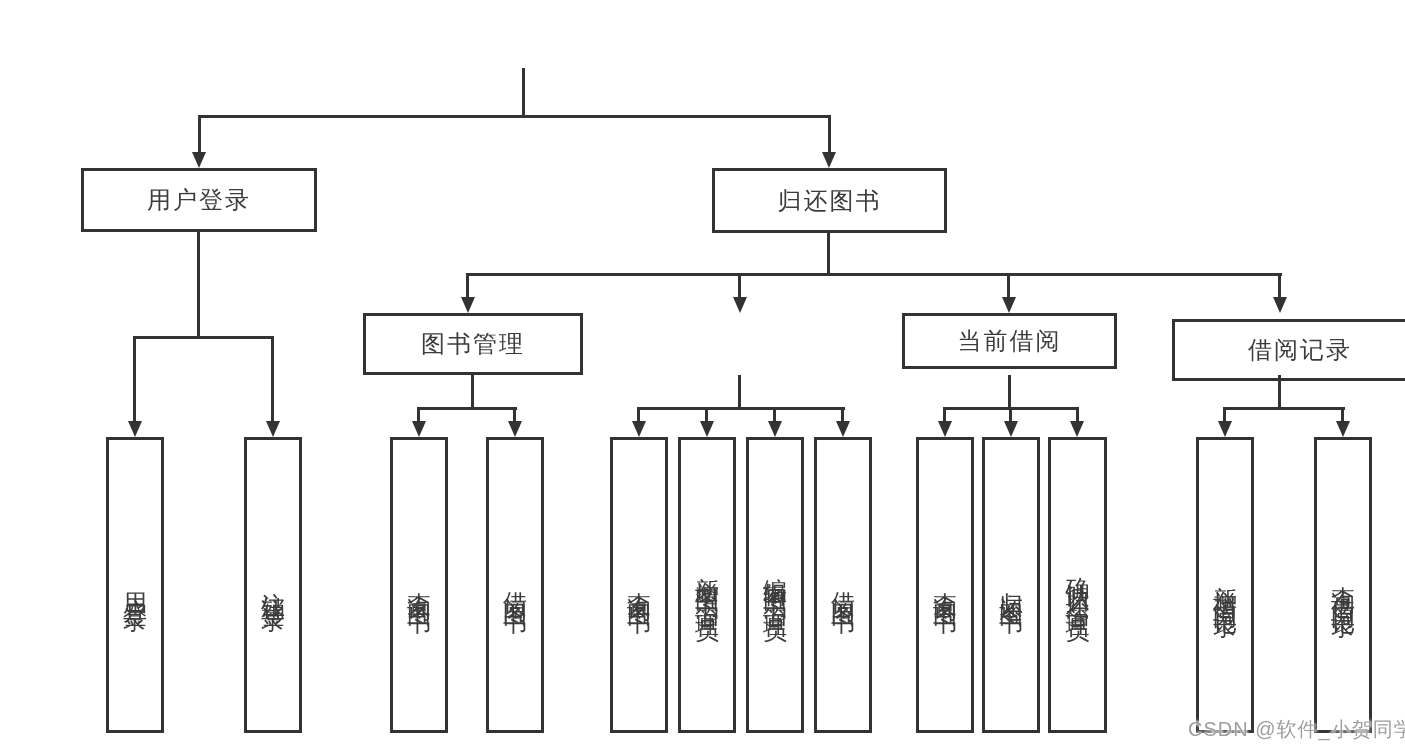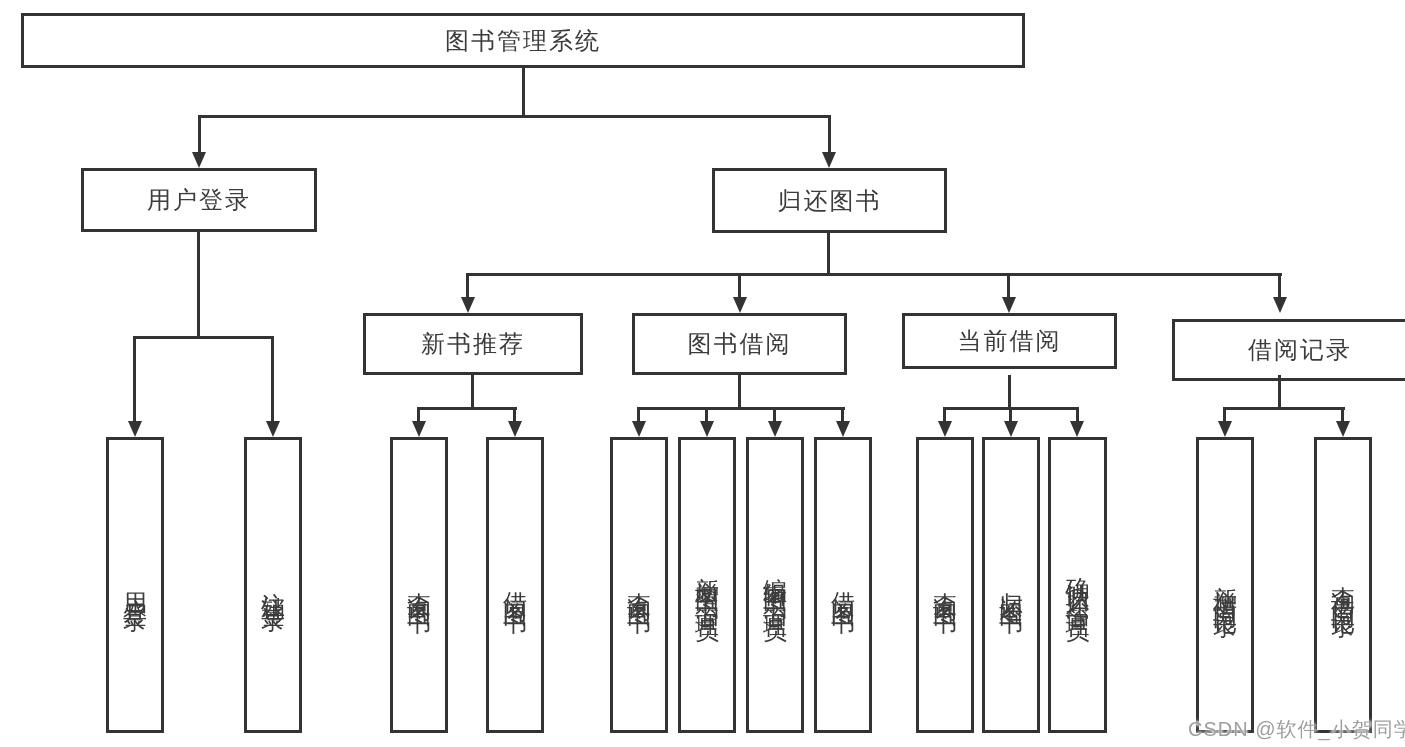--- a/index.html
+++ b/index.html
@@ -26,23 +26,20 @@
     position:absolute;left:1188px;top:716px;z-index:5;
     font-size:20px;color:#9e9e9e;letter-spacing:1px;white-space:nowrap;
     text-shadow:0 0 3px #ffffff,0 0 3px #ffffff,0 0 5px #ffffff;
   }
 </style>
 </head>
 <body>
 
 <div class="stage">
 
-  <div class="box" style="left:21px;top:13px;width:1004px;height:55px">
-    <span class="hlbl">图书管理系统</span>
-  </div>
 
   <div class="line" style="left:522px;top:68px;width:3px;height:50px"></div>
   <div class="line" style="left:198px;top:115px;width:633px;height:3px"></div>
   <div class="line" style="left:198px;top:115px;width:3px;height:40px"></div>
   <div class="arrow" style="left:192px;top:152px"></div>
   <div class="line" style="left:828px;top:115px;width:3px;height:40px"></div>
   <div class="arrow" style="left:822px;top:152px"></div>
 
   <div class="box" style="left:81px;top:168px;width:236px;height:64px">
     <span class="hlbl">用户登录</span>
@@ -63,24 +60,21 @@
   <div class="line" style="left:466px;top:273px;width:3px;height:26px"></div>
   <div class="arrow" style="left:461px;top:297px"></div>
   <div class="line" style="left:738px;top:273px;width:3px;height:26px"></div>
   <div class="arrow" style="left:733px;top:297px"></div>
   <div class="line" style="left:1007px;top:273px;width:3px;height:26px"></div>
   <div class="arrow" style="left:1002px;top:297px"></div>
   <div class="line" style="left:1278px;top:273px;width:3px;height:26px"></div>
   <div class="arrow" style="left:1273px;top:297px"></div>
 
   <div class="box" style="left:363px;top:313px;width:220px;height:62px">
-    <span class="hlbl">新书推荐</span>
-  </div>
-  <div class="box" style="left:632px;top:313px;width:215px;height:62px">
-    <span class="hlbl">图书借阅</span>
+    <span class="hlbl">图书管理</span>
   </div>
   <div class="box" style="left:902px;top:313px;width:215px;height:56px">
     <span class="hlbl">当前借阅</span>
   </div>
   <div class="box" style="left:1172px;top:319px;width:256px;height:62px">
     <span class="hlbl">借阅记录</span>
   </div>
 
   <div class="line" style="left:471px;top:375px;width:3px;height:35px"></div>
   <div class="line" style="left:417px;top:407px;width:100px;height:3px"></div>

